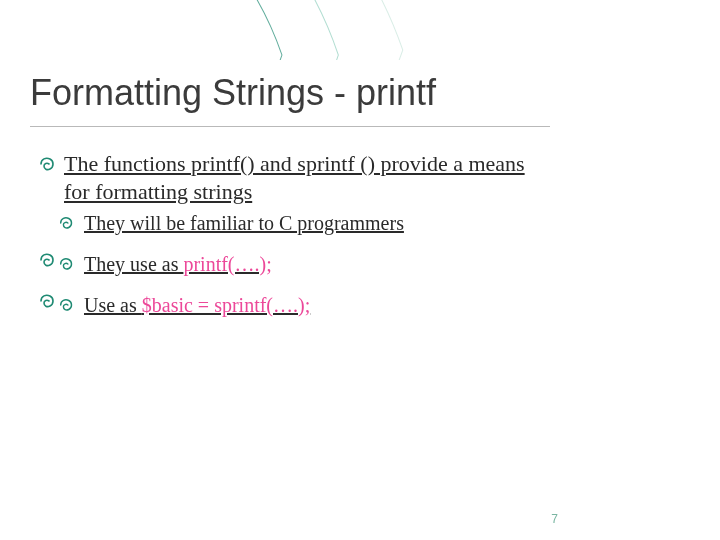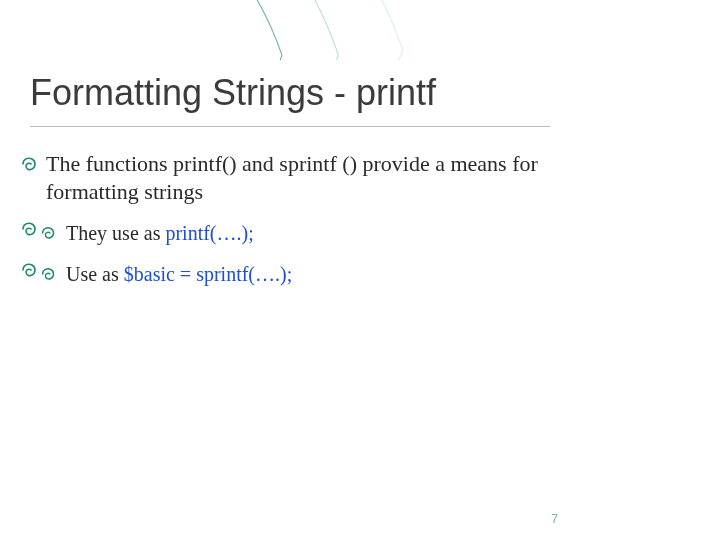--- a/index.html
+++ b/index.html
@@ -40,25 +40,26 @@
     position: absolute;
     top: 126px;
     left: 30px;
     right: 30px;
     height: 1px;
     background: #b9b9b9;
   }
   .body {
     position: absolute;
     top: 150px;
-    left: 20px;
+    left: 38px;
     right: 40px;
     color: #2a2a2a;
     font-size: 22px;
     line-height: 1.25;
+    text-decoration: underline;
   }
   .lvl1 {
     margin: 0 0 6px 0;
     padding-left: 26px;
     position: relative;
   }
   .lvl2 {
     margin: 6px 0 6px 20px;
     padding-left: 26px;
     position: relative;
@@ -66,21 +67,21 @@
   }
   .gap { height: 4px; }
   .bullet-icon {
     position: absolute;
     left: 0;
     top: 3px;
     width: 20px;
     height: 20px;
   }
   .lvl2 .bullet-icon { top: 2px; width:18px; height:18px; }
-  .green { color: #1d4ed8; text-align: right; }
+  .green { color: #ec4899; text-align: right; }
   .pagenum {
     position: absolute;
     right: 22px;
     bottom: 14px;
     font-family: Arial, sans-serif;
     font-size: 12px;
     color: #7ab6a2;
   }
 </style>
 </head>
@@ -103,20 +104,28 @@
 
     <div class="lvl1">
       <span class="bullet-icon">
         <svg viewBox="0 0 20 20">
             <path d="M3 10 C3 5,8 3,12 5 C16 7,16 13,12 15 C9 16.5,6 15,6 12 C6 9.5,9 8.5,11 10" fill="none" stroke="#1f8a73" stroke-width="1.6" stroke-linecap="round"></path>
           </svg>
       </span>
       <span>The functions printf() and sprintf () provide a means for formatting strings</span>
     </div>
 
+    <div class="lvl2">
+      <span class="bullet-icon">
+        <svg viewBox="0 0 20 20">
+            <path d="M3 10 C3 5,8 3,12 5 C16 7,16 13,12 15 C9 16.5,6 15,6 12 C6 9.5,9 8.5,11 10" fill="none" stroke="#1f8a73" stroke-width="1.6" stroke-linecap="round"></path>
+          </svg>
+      </span>
+      <span>They will be familiar to C programmers</span>
+    </div>
 
 
     <div class="gap"></div>
 
     <div class="lvl1">
       <span class="bullet-icon">
         <svg viewBox="0 0 20 20">
             <path d="M3 10 C3 5,8 3,12 5 C16 7,16 13,12 15 C9 16.5,6 15,6 12 C6 9.5,9 8.5,11 10" fill="none" stroke="#1f8a73" stroke-width="1.6" stroke-linecap="round"></path>
           </svg>
       </span>

